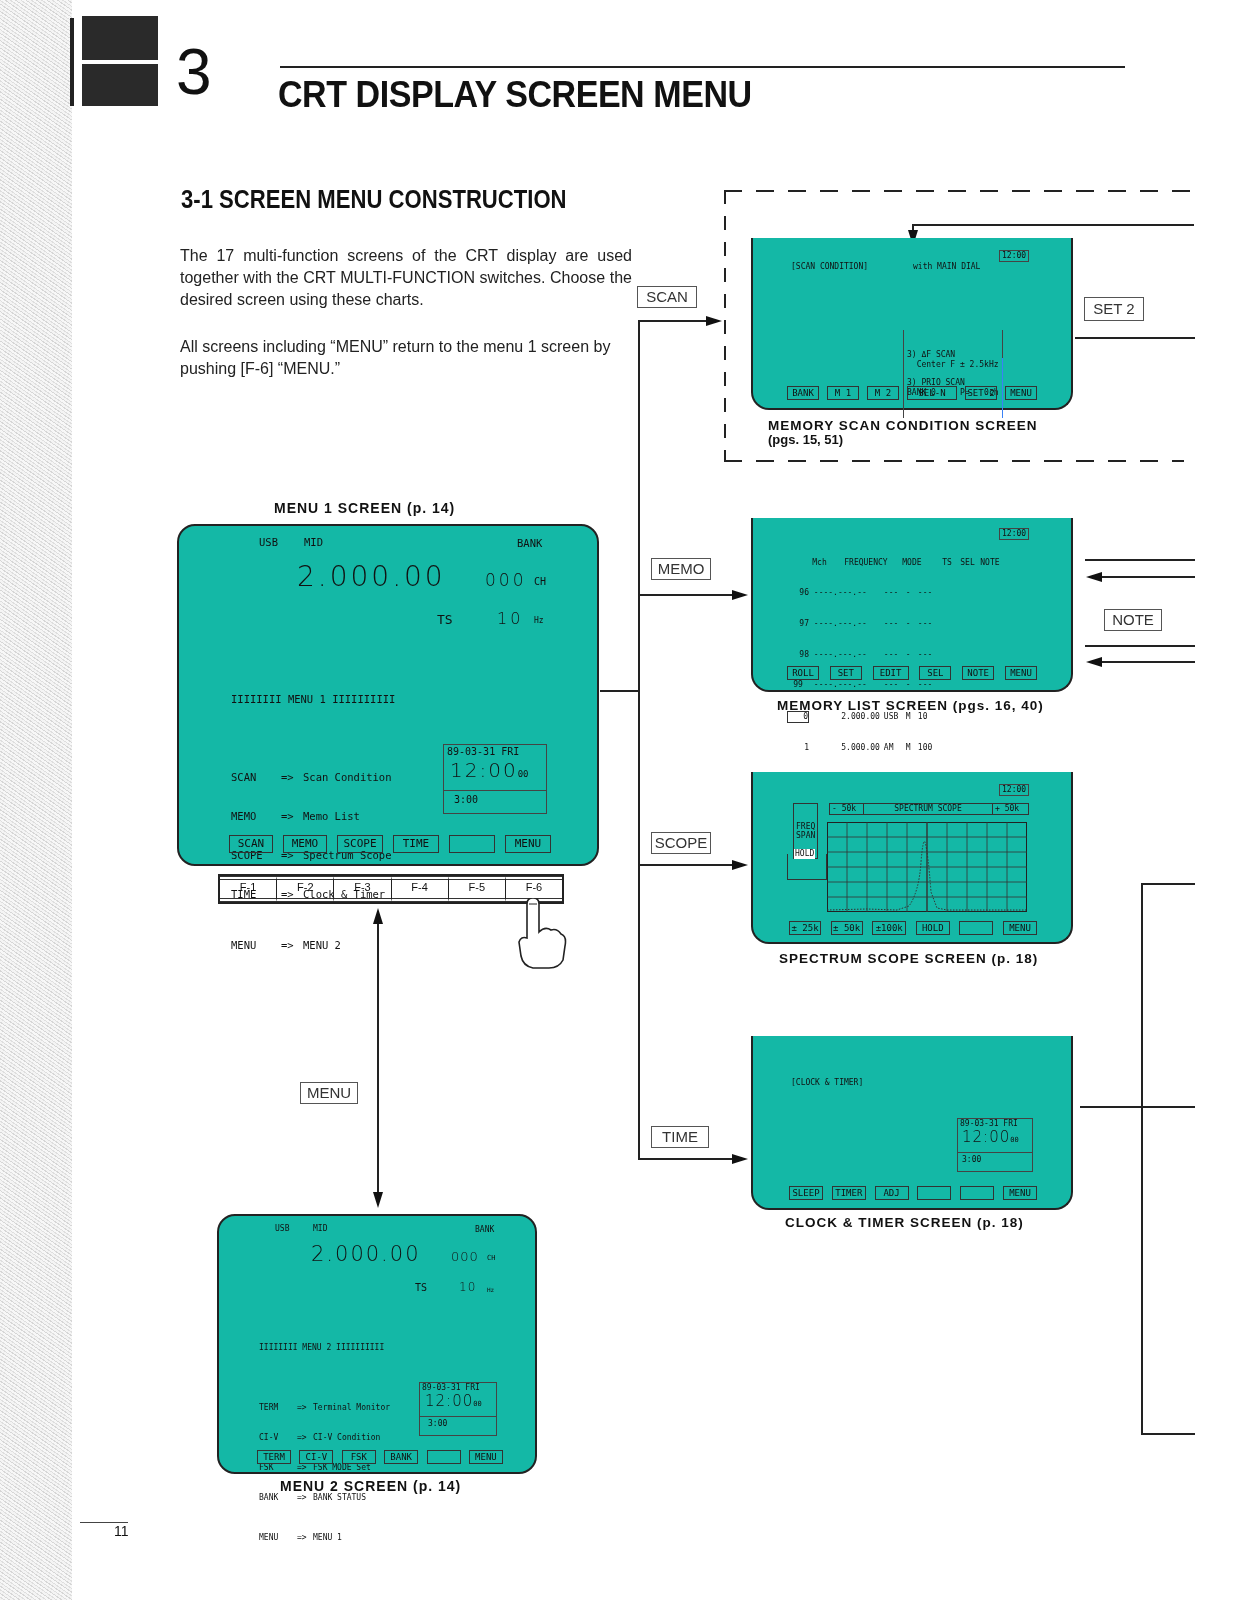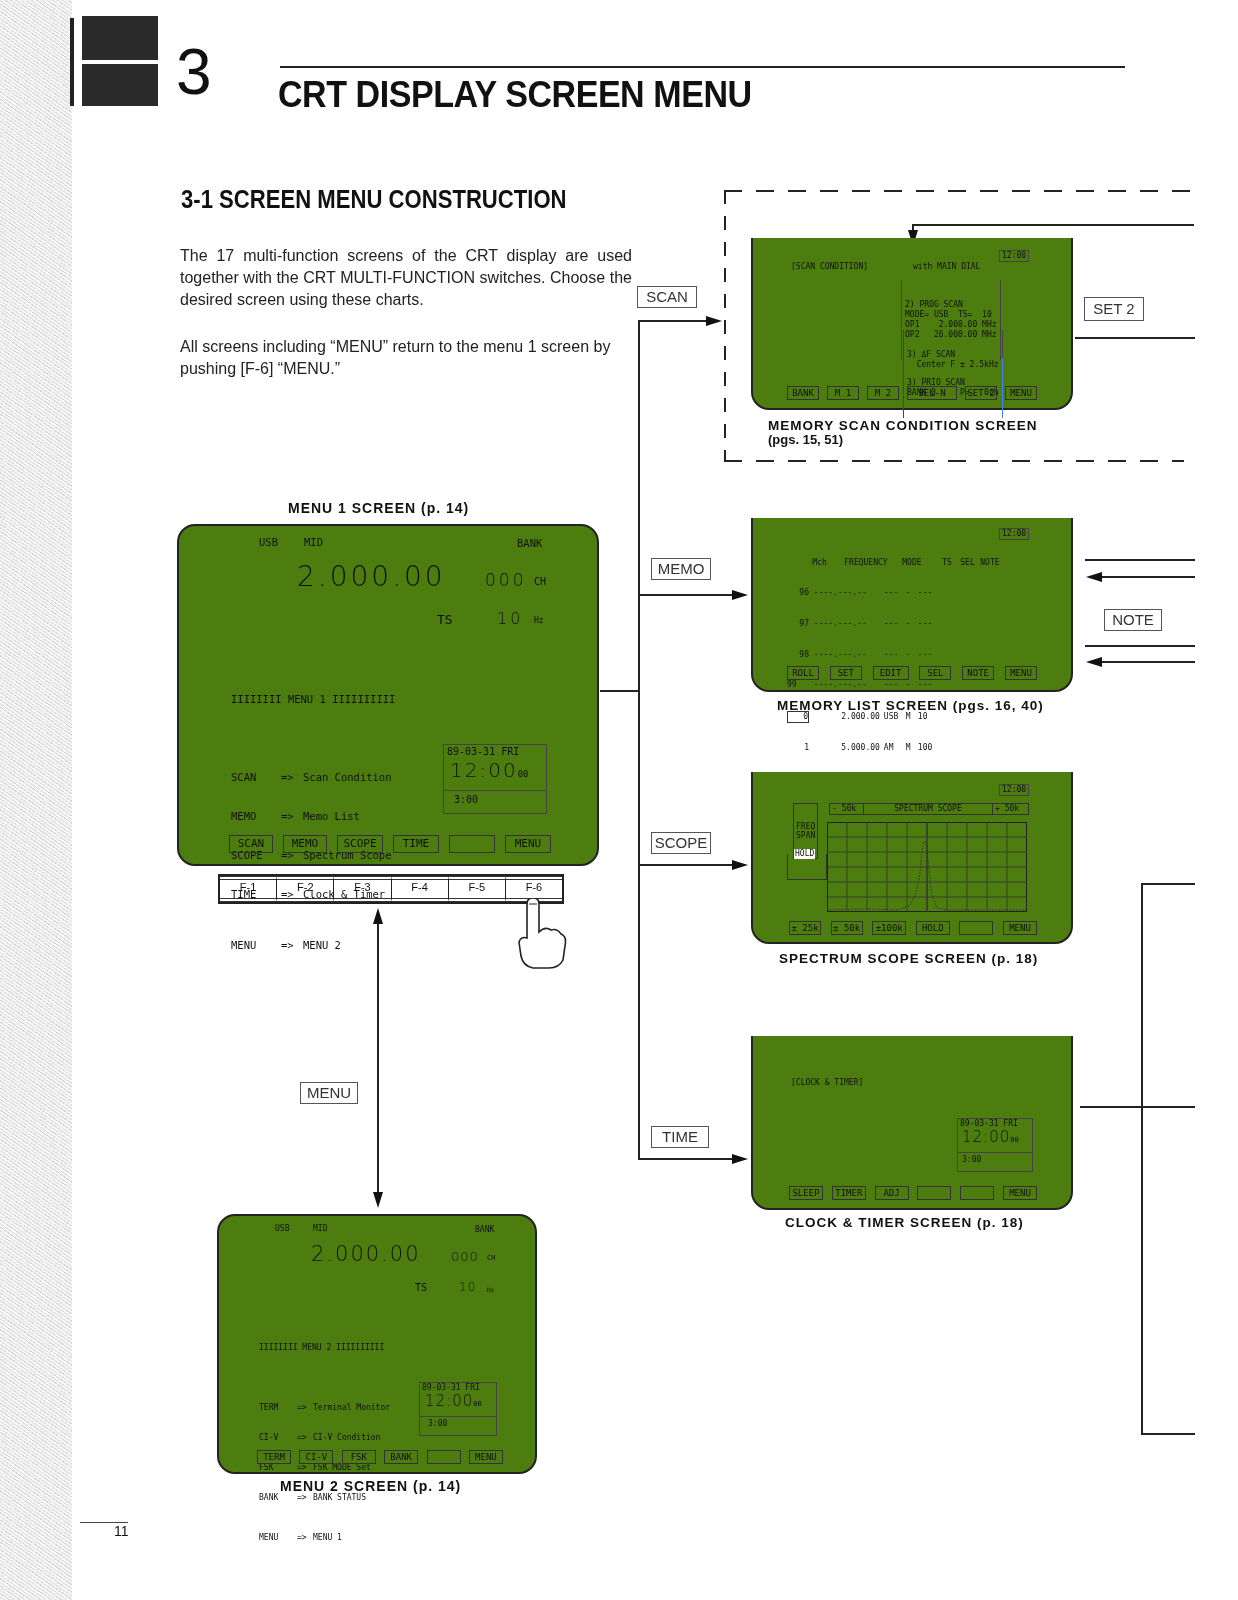--- a/index.html
+++ b/index.html
@@ -12,21 +12,21 @@
   .chap-block { background: #2a2a2a; }
   .chap-bar { background: #222; width: 4px; }
   .chap-num { font-size: 64px; font-weight: 300; left: 176px; top: 40px; line-height: 1; }
   .chap-rule { left: 280px; top: 66px; width: 845px; height: 2px; background: #222; }
   .chap-title { left: 278px; top: 74px; font-size: 37px; font-weight: 700; letter-spacing: -0.5px; transform: scaleX(.92); transform-origin: left; }
   .sec-title { left: 181px; top: 184px; font-size: 26px; font-weight: 700; transform: scaleX(.85); transform-origin: left; white-space: nowrap; }
   .body-text { font-size: 16px; line-height: 22px; color: #222; }
   .p1 { left: 180px; top: 245px; width: 452px; text-align: justify; text-align-last: left; }
   .p2 { left: 180px; top: 336px; width: 452px; }
 
-  .crt { border: 2px solid #222; border-radius: 18px; background: #4d7c0f; }
+  .crt { border: 2px solid #222; border-radius: 18px; background: #14b8a6; }
   .crt-open { border-top: none; border-radius: 0 0 18px 18px; }
   .cap { font-weight: 700; font-size: 14px; letter-spacing: 1px; white-space: nowrap; }
   .tiny { font-size: 8px; line-height: 10px; white-space: pre; }
   .small { font-size: 10.5px; line-height: 13px; white-space: pre; }
   .fkeys { display: flex; justify-content: space-between; }
   .fk { border: 1px solid #333; font-size: 9px; text-align: center; line-height: 12px; height: 14px; white-space: nowrap; overflow: hidden; }
   .fk-lg { border: 1.5px solid #333; font-size: 11px; line-height: 15px; height: 18px; }
   .seg { font-family: "DejaVu Sans", sans-serif; font-weight: 200; letter-spacing: 3px; }
   .lbl-box { border: 1px solid #555; font-size: 15px; text-align: center; background: #fff; color: #333; }
   .hl { height: 2px; background: #222; }
@@ -51,21 +51,21 @@
 <div class="abs chap-block" style="left:82px;top:16px;width:76px;height:44px;"></div>
 <div class="abs chap-block" style="left:82px;top:64px;width:76px;height:42px;"></div>
 <div class="abs chap-num">3</div>
 <div class="abs chap-rule"></div>
 <div class="abs chap-title">CRT DISPLAY SCREEN MENU</div>
 
 <div class="abs sec-title">3-1 SCREEN MENU CONSTRUCTION</div>
 <p class="abs body-text p1">The 17 multi-function screens of the CRT display are used together with the CRT MULTI-FUNCTION switches. Choose the desired screen using these charts.</p>
 <p class="abs body-text p2">All screens including “MENU” return to the menu 1 screen by pushing [F-6] “MENU.”</p>
 
-<div class="abs cap" style="left:288px;top:500px;">MENU 1 SCREEN (p. 14)</div>
+<div class="abs cap" style="left:274px;top:500px;">MENU 1 SCREEN (p. 14)</div>
 <div class="abs crt" style="left:177px;top:524px;width:422px;height:342px;">
   <span class="abs mono small" style="left:80px;top:10px;">USB</span>
   <span class="abs mono small" style="left:125px;top:10px;">MID</span>
   <span class="abs mono small" style="left:338px;top:11px;">BANK</span>
   <span class="abs seg" style="left:118px;top:34px;font-size:28px;">2.000.00</span>
   <span class="abs seg" style="left:306px;top:44px;font-size:17px;">000</span>
   <span class="abs mono" style="left:355px;top:50px;font-size:10px;">CH</span>
   <span class="abs mono" style="left:258px;top:86px;font-size:13px;">TS</span>
   <span class="abs seg" style="left:318px;top:83px;font-size:16px;">10</span>
   <span class="abs mono" style="left:355px;top:90px;font-size:8px;">Hz</span>
@@ -178,23 +178,20 @@
 <div class="abs hl" style="left:912px;top:224px;width:282px;"></div>
 <div class="abs vl" style="left:912px;top:224px;height:12px;"></div>
 <div class="abs arr-d" style="left:908px;top:230px;"></div>
 <div class="abs hl" style="left:1075px;top:337px;width:120px;"></div>
 <div class="abs lbl-box" style="left:1084px;top:297px;width:60px;height:24px;line-height:22px;">SET 2</div>
 
 <div class="abs crt crt-open" style="left:751px;top:238px;width:322px;height:172px;">
   <span class="abs tbx mono tiny" style="left:246px;top:12px;">12:00</span>
   <span class="abs mono tiny" style="left:38px;top:24px;">[SCAN CONDITION]</span>
   <span class="abs mono tiny" style="left:160px;top:24px;">with MAIN DIAL</span>
-  <div class="abs mono tiny" style="left:148px;top:42px;border-left:1px solid #444;border-right:1px solid #444;padding:0 3px;">
-    <div>2) PROG SCAN</div><div>MODE= USB  TS=  10</div><div>OP1    2.000.00 MHz</div><div>OP2   26.000.00 MHz</div>
-  </div>
   <div class="abs mono tiny" style="left:150px;top:92px;border-left:1px solid #444;border-right:1px solid #444;padding:0 3px;">
     <div>3) ΔF SCAN</div><div>  Center F ± 2.5kHz</div>
   </div>
   <div class="abs mono tiny" style="left:150px;top:120px;border-left:1px solid #444;border-right:1px solid #3b82f6;padding:0 3px;">
     <div>3) PRIO SCAN</div><div>BANK 0     P=   0ch</div>
   </div>
   <div class="abs fkeys" style="left:34px;top:148px;width:250px;">
     <div class="fk mono" style="width:32px">BANK</div>
     <div class="fk mono" style="width:32px">M 1</div>
     <div class="fk mono" style="width:32px">M 2</div>
@@ -208,21 +205,21 @@
 
 <div class="abs crt crt-open" style="left:751px;top:518px;width:322px;height:174px;">
   <span class="abs tbx mono tiny" style="left:246px;top:10px;">12:00</span>
   <div class="abs mono tiny" style="left:40px;top:30px;">
     <span style="display:inline-block;width:32px">Mch</span><span style="display:inline-block;width:58px">FREQUENCY</span><span style="display:inline-block;width:40px">MODE</span><span style="display:inline-block;width:18px">TS</span><span style="display:inline-block;width:20px">SEL</span><span>NOTE</span>
   </div>
   <div class="abs mono tiny" style="left:34px;top:50px;line-height:10.2px;">
     <div><span style="display:inline-block;width:22px;text-align:right">96</span> <span style="display:inline-block;width:70px">----.---.--</span><span style="display:inline-block;width:22px">---</span><span style="display:inline-block;width:12px">-</span><span>---</span></div>
     <div><span style="display:inline-block;width:22px;text-align:right">97</span> <span style="display:inline-block;width:70px">----.---.--</span><span style="display:inline-block;width:22px">---</span><span style="display:inline-block;width:12px">-</span><span>---</span></div>
     <div><span style="display:inline-block;width:22px;text-align:right">98</span> <span style="display:inline-block;width:70px">----.---.--</span><span style="display:inline-block;width:22px">---</span><span style="display:inline-block;width:12px">-</span><span>---</span></div>
-    <div><span style="display:inline-block;width:22px;text-align:left">99</span> <span style="display:inline-block;width:70px">----.---.--</span><span style="display:inline-block;width:22px">---</span><span style="display:inline-block;width:12px">-</span><span>---</span></div>
+    <div><span style="display:inline-block;width:22px;text-align:center">99</span> <span style="display:inline-block;width:70px">----.---.--</span><span style="display:inline-block;width:22px">---</span><span style="display:inline-block;width:12px">-</span><span>---</span></div>
     <div><span style="display:inline-block;width:22px;text-align:right;border:1px solid #333;">0</span> <span style="display:inline-block;width:70px;text-align:right;padding-right:4px">2.000.00</span><span style="display:inline-block;width:22px">USB</span><span style="display:inline-block;width:12px">M</span><span>10</span></div>
     <div><span style="display:inline-block;width:22px;text-align:right">1</span> <span style="display:inline-block;width:70px;text-align:right;padding-right:4px">5.000.00</span><span style="display:inline-block;width:22px">AM</span><span style="display:inline-block;width:12px">M</span><span>100</span></div>
     <div><span style="display:inline-block;width:22px;text-align:right">2</span> <span style="display:inline-block;width:70px;text-align:right;padding-right:4px">10.000.00</span><span style="display:inline-block;width:22px">AM</span><span style="display:inline-block;width:12px">M</span><span>100</span></div>
     <div><span style="display:inline-block;width:22px;text-align:right">3</span> <span style="display:inline-block;width:70px;text-align:right;padding-right:4px">145.000.00</span><span style="display:inline-block;width:22px">FM</span><span style="display:inline-block;width:12px">M</span><span>20.0</span></div>
     <div><span style="display:inline-block;width:22px;text-align:right">4</span> <span style="display:inline-block;width:70px;text-align:right;padding-right:4px">430.000.00</span><span style="display:inline-block;width:22px">USB</span><span style="display:inline-block;width:12px">M</span><span>10</span></div>
     <div><span style="display:inline-block;width:22px;text-align:right">5</span> <span style="display:inline-block;width:70px">----.---.--</span><span style="display:inline-block;width:22px">---</span><span style="display:inline-block;width:12px">-</span><span>---</span></div>
   </div>
   <div class="abs fkeys" style="left:34px;top:148px;width:250px;">
     <div class="fk mono" style="width:32px">ROLL</div>
     <div class="fk mono" style="width:32px">SET</div>

